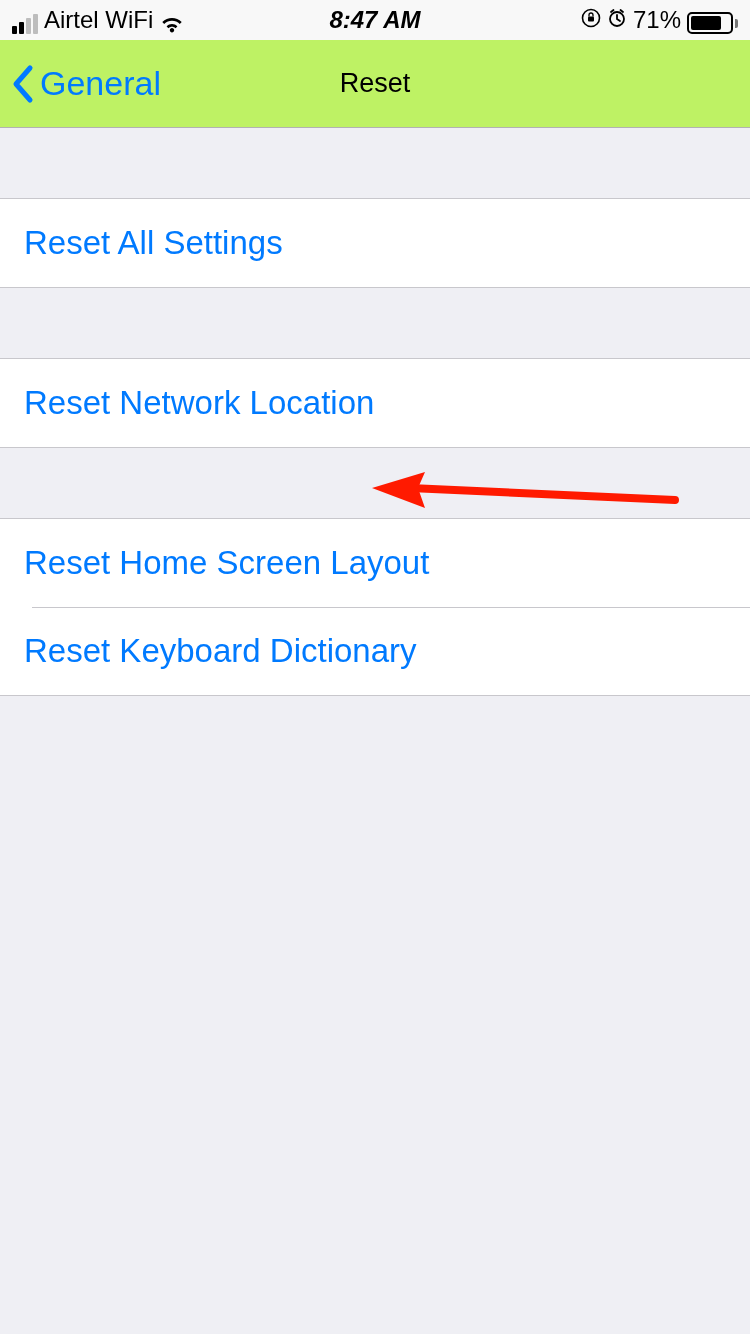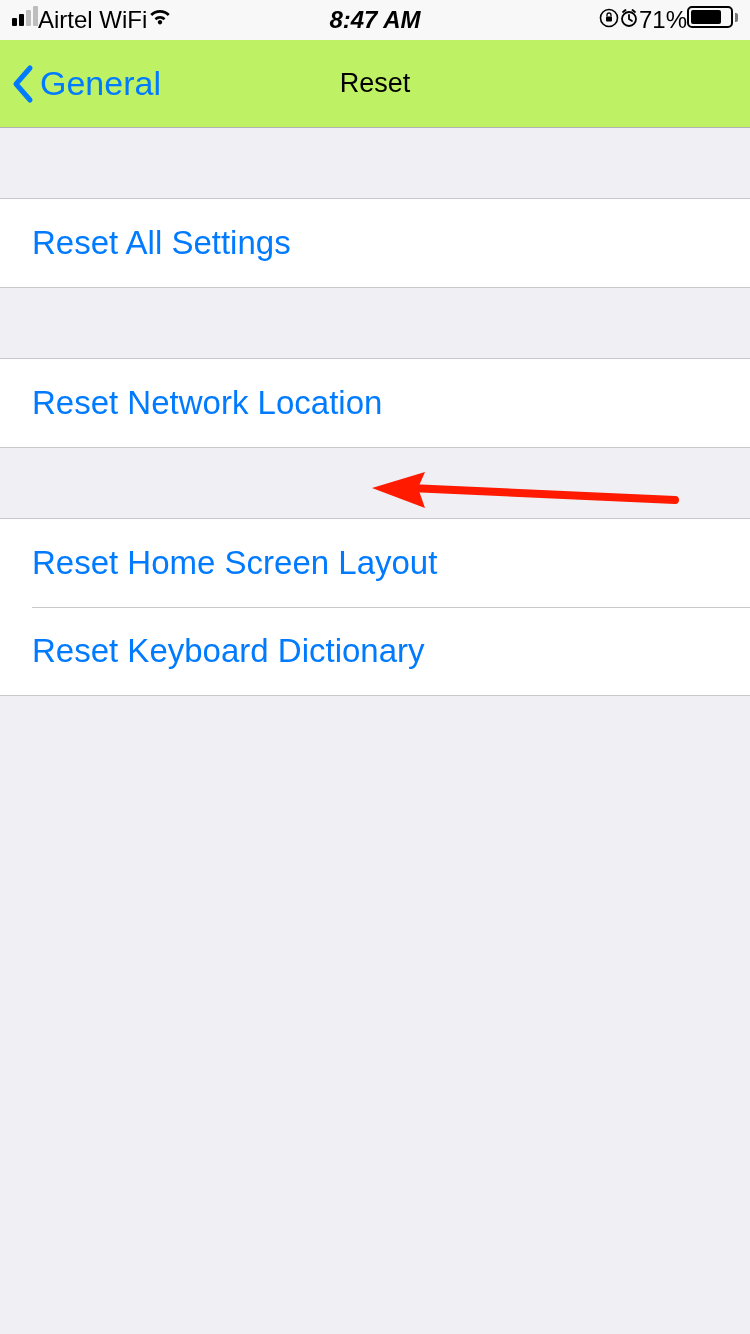--- a/index.html
+++ b/index.html
@@ -23,21 +23,22 @@
     display: flex;
     align-items: center;
     justify-content: space-between;
     padding: 0 12px;
     font-size: 24px;
     font-weight: 500;
     color: #000;
   }
   .status-left, .status-right {
     display: flex;
-    align-items: flex-start;
+    align-items: flex-end;
+    gap: 6px;
   }
   .status-center {
     position: absolute;
     left: 50%;
     transform: translateX(-50%);
     font-weight: 600;
     font-style: italic;
   }
   .signal-bars {
     display: flex;
@@ -118,21 +119,21 @@
     border-top: 1px solid #c8c7cc;
     border-bottom: 1px solid #c8c7cc;
   }
   .spacer {
     height: 70px;
   }
   .row {
     height: 88px;
     display: flex;
     align-items: center;
-    padding: 0 32px;
+    padding: 0 24px;
     font-size: 33px;
     color: #007aff;
     cursor: pointer;
     position: relative;
   }
   .row + .row::before {
     content: "";
     position: absolute;
     left: 32px;
     right: 0;

